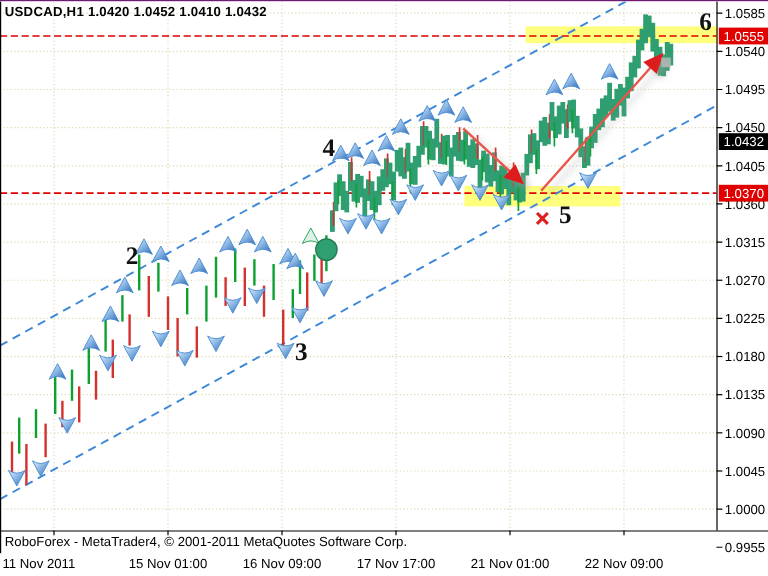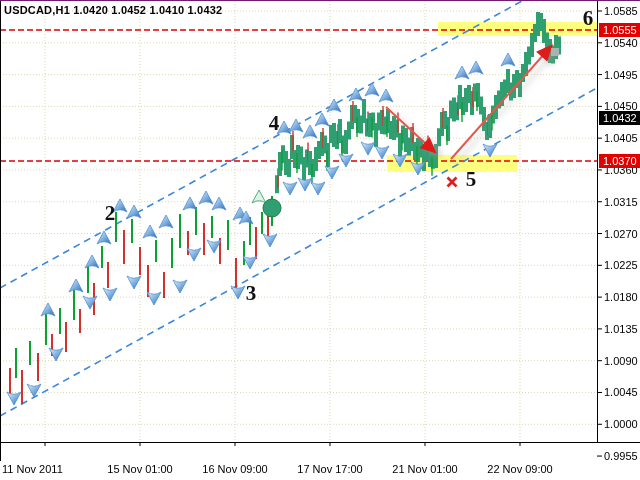--- a/index.html
+++ b/index.html
@@ -345,13 +345,14 @@
         <line x1="235" y1="441" x2="235" y2="445" stroke="#000000" stroke-width="1"></line>
         <text x="235" y="472" text-anchor="middle" font-family="&quot;Liberation Sans&quot;,sans-serif" font-size="11" fill="#000000">16 Nov 09:00</text>
         <line x1="330" y1="441" x2="330" y2="445" stroke="#000000" stroke-width="1"></line>
         <text x="330" y="472" text-anchor="middle" font-family="&quot;Liberation Sans&quot;,sans-serif" font-size="11" fill="#000000">17 Nov 17:00</text>
         <line x1="425" y1="441" x2="425" y2="445" stroke="#000000" stroke-width="1"></line>
         <text x="425" y="472" text-anchor="middle" font-family="&quot;Liberation Sans&quot;,sans-serif" font-size="11" fill="#000000">21 Nov 01:00</text>
         <line x1="520" y1="441" x2="520" y2="445" stroke="#000000" stroke-width="1"></line>
         <text x="520" y="472" text-anchor="middle" font-family="&quot;Liberation Sans&quot;,sans-serif" font-size="11" fill="#000000">22 Nov 09:00</text>
       </g>
     </svg>
+  <div class="copyright">RoboForex - MetaTrader4, © 2001-2011 MetaQuotes Software Corp.</div>
 </div>
 
 </body></html>

